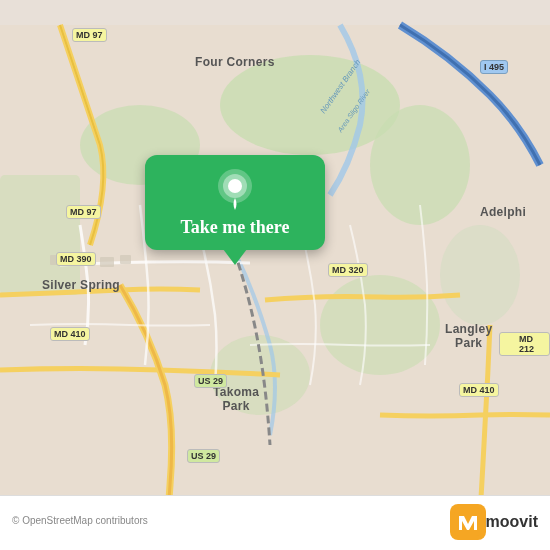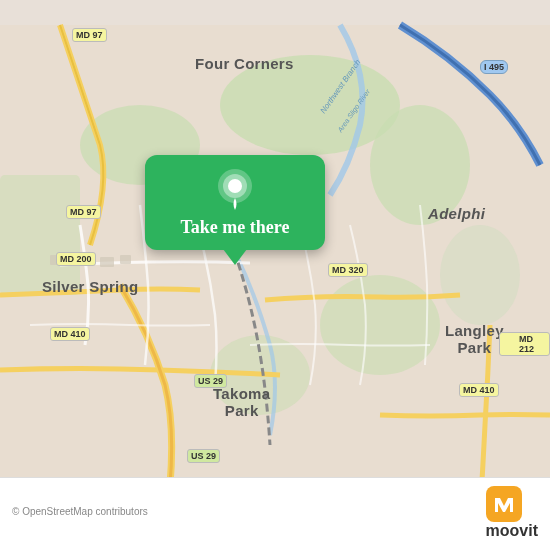--- a/index.html
+++ b/index.html
@@ -54,22 +54,22 @@
     }
 
     #location-name {
       font-size: 14px;
       font-weight: 600;
       color: #333;
     }
 
     #moovit-logo {
       display: flex;
+      align-items: center;
       gap: 0;
-      flex-direction: column;
     }
 
     #moovit-logo-icon {
       width: 36px;
       height: 36px;
       background: #f5a623;
       border-radius: 8px;
       display: flex;
       align-items: center;
       justify-content: center;
@@ -158,21 +158,21 @@
       border-radius: 3px;
       font-size: 9px;
       font-weight: bold;
       padding: 1px 3px;
       color: #333;
       z-index: 5;
     }
 
     .area-label {
       position: absolute;
-      font-size: 15px;
+      font-size: 12px;
       font-weight: 600;
       color: #555;
       z-index: 5;
       letter-spacing: 0.3px;
     }
   </style>
 </head>
 <body>
 
 <div id="map-container">
@@ -230,43 +230,43 @@
     <rect x="70" y="228" width="12" height="9" fill="#d0c8b8" rx="1" opacity="0.7"></rect>
     <rect x="100" y="232" width="14" height="10" fill="#d0c8b8" rx="1" opacity="0.7"></rect>
     <rect x="120" y="230" width="11" height="9" fill="#d0c8b8" rx="1" opacity="0.7"></rect>
 
     <text transform="rotate(-55, 355, 80)" x="330" y="60" font-size="8" fill="#6699bb" font-style="italic">Northwest Branch</text>
     <text transform="rotate(-55, 365, 100)" x="345" y="85" font-size="7" fill="#6699bb" font-style="italic">Area Sligo River</text>
   </svg>
 
   <div class="area-label" style="left:195px; top:55px;">Four Corners</div>
   <div class="area-label" style="left:42px; top:278px;">Silver Spring</div>
-  <div class="area-label" style="left:428px; top:205px;font-style:italic;">Adelphi</div>
+  <div class="area-label" style="left:480px; top:205px;">Adelphi</div>
   <div class="area-label" style="left:445px; top:322px; text-align:center;">Langley<br>Park</div>
   <div class="area-label" style="left:213px; top:385px; text-align:center;">Takoma<br>Park</div>
 
   <div class="road-badge" style="left:28px; top:28px;">MD 97</div>
 
   <div class="road-badge" style="left:22px; top:205px;">MD 97</div>
 
-  <div class="road-badge" style="left:12px; top:252px;">MD 200</div>
+  <div class="road-badge" style="left:12px; top:252px;">MD 390</div>
 
   <div class="road-badge" style="left:284px; top:263px;">MD 320</div>
 
   <div class="road-badge" style="left:6px; top:327px;">MD 410</div>
 
   <div class="road-badge" style="left:415px; top:383px;">MD 410</div>
 
   <div class="road-badge" style="left:455px; top:332px;padding-left:19px;">MD 212</div>
 
   <div class="road-badge" style="left:150px; top:374px; background:#d0e8a0;">US 29</div>
 
   <div class="road-badge" style="left:143px; top:449px; background:#d0e8a0;">US 29</div>
 
-  <div class="highway-badge" style="left:480px; top:60px;border-radius:6px;">I 495</div>
+  <div class="highway-badge" style="left:480px; top:60px;">I 495</div>
 
   <div id="popup-button">
     <div id="popup-card">
       <div id="pin-icon">
 
         <svg width="38" height="42" viewBox="0 0 38 42" xmlns="http://www.w3.org/2000/svg">
 
           <circle cx="19" cy="18" r="17" fill="white" opacity="0.25"></circle>
           <circle cx="19" cy="18" r="12" fill="white" opacity="0.4"></circle>
           <circle cx="19" cy="18" r="7" fill="white"></circle>

